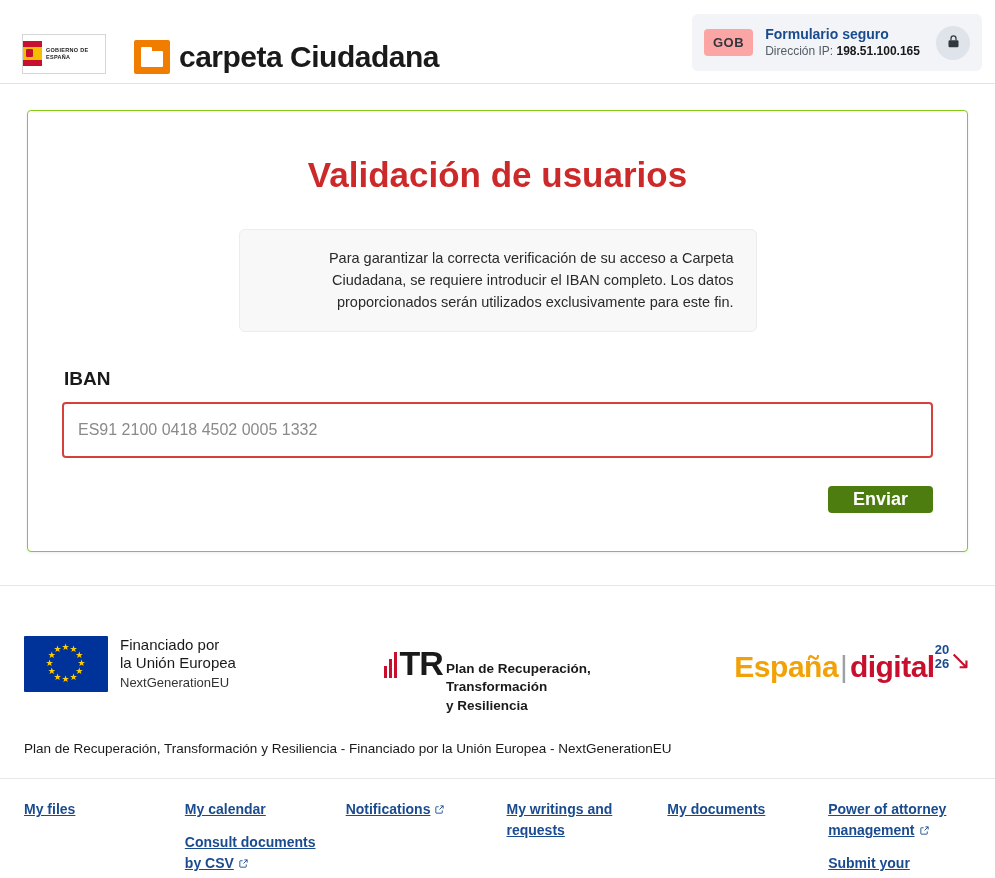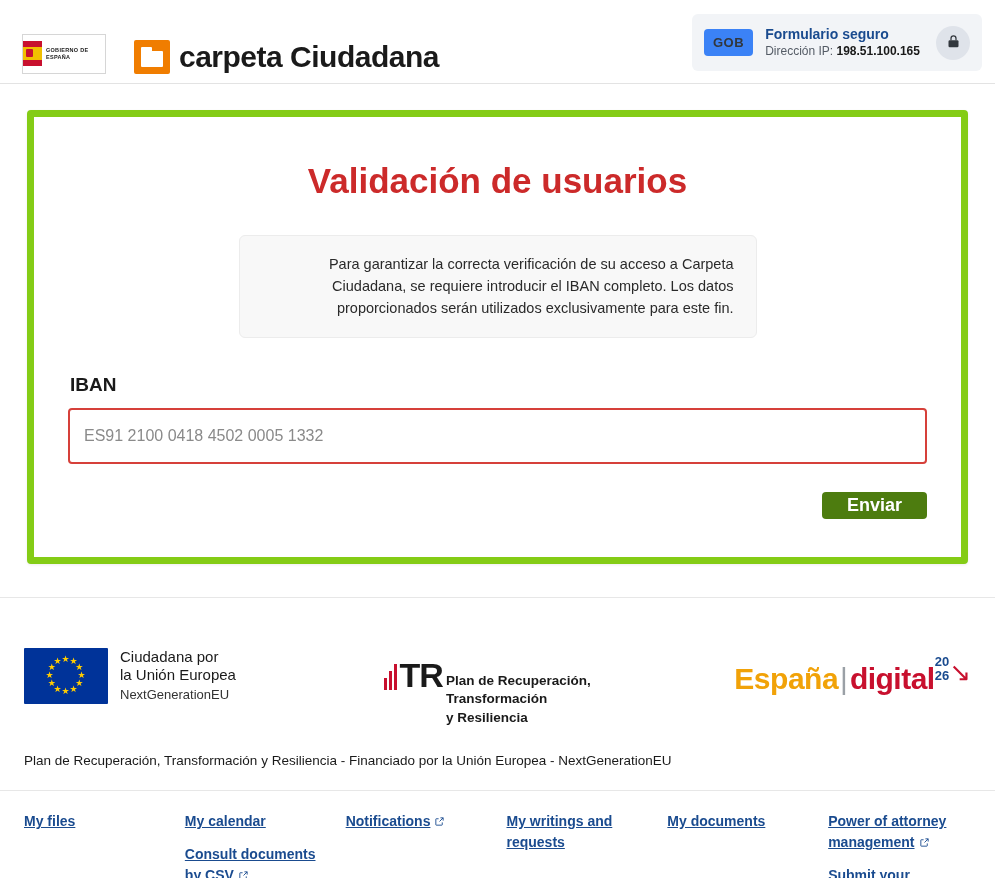--- a/index.html
+++ b/index.html
@@ -70,21 +70,21 @@
   .secure-box {
     position: absolute; right: 13px; top: 14px;
     height: 57px; min-width: 290px;
     background: #f2f4f7;
     border-radius: 6px;
     display: flex; align-items: center;
     padding: 0 12px;
     gap: 12px;
   }
   .gob-badge {
-    background: #3b82f6; color: #32373d;
+    background: #fca5a5; color: #32373d;
     font-size: 13px; font-weight: bold;
     padding: 6px 9px; border-radius: 4px;
     letter-spacing: .5px;
   }
   .secure-text { line-height: 1.25; }
   .secure-title { font-size: 14px; font-weight: bold; color: #1a4b8f; }
   .secure-ip { font-size: 12px; color: #555c66; }
   .secure-ip b { color: #1a1a1a; }
   .lock-btn {
     margin-left: auto;
@@ -96,21 +96,21 @@
     border: none;
   }
   .lock-btn svg { width: 15px; height: 15px; }
 
   
   .main {
     padding: 26px 27px 0 27px;
   }
   .card {
     background: #ffffff;
-    border: 7px solid #84cc16;
+    border: 1px solid #84cc16;
     border-radius: 4px;
     box-shadow: 0 1px 3px rgba(0,0,0,.07);
     padding: 34px 34px 38px 34px;
   }
   .page-title {
     text-align: center;
     color: #cc2a2a;
     font-size: 35px;
     font-weight: bold;
     margin: 10px 0 34px 0;
@@ -300,21 +300,21 @@
           <span class="eu-star" style="left: 51.3564px; top: 31.5px;">★</span>
           <span class="eu-star" style="left: 45.5px; top: 37.3564px;">★</span>
           <span class="eu-star" style="left: 37.5px; top: 39.5px;">★</span>
           <span class="eu-star" style="left: 29.5px; top: 37.3564px;">★</span>
           <span class="eu-star" style="left: 23.6436px; top: 31.5px;">★</span>
           <span class="eu-star" style="left: 21.5px; top: 23.5px;">★</span>
           <span class="eu-star" style="left: 23.6436px; top: 15.5px;">★</span>
           <span class="eu-star" style="left: 29.5px; top: 9.64359px;">★</span>
         </div>
       <div class="eu-caption">
-        <div>Ciudadana por</div>
+        <div>Financiado por</div>
         <div>la Unión Europea</div>
         <div class="l3">NextGenerationEU</div>
       </div>
     </div>
 
     <div class="prtr">
       <div class="prtr-mark">
         <span class="bars"><i></i><i></i><i></i></span><span>TR</span>
       </div>
       <div class="prtr-text">

